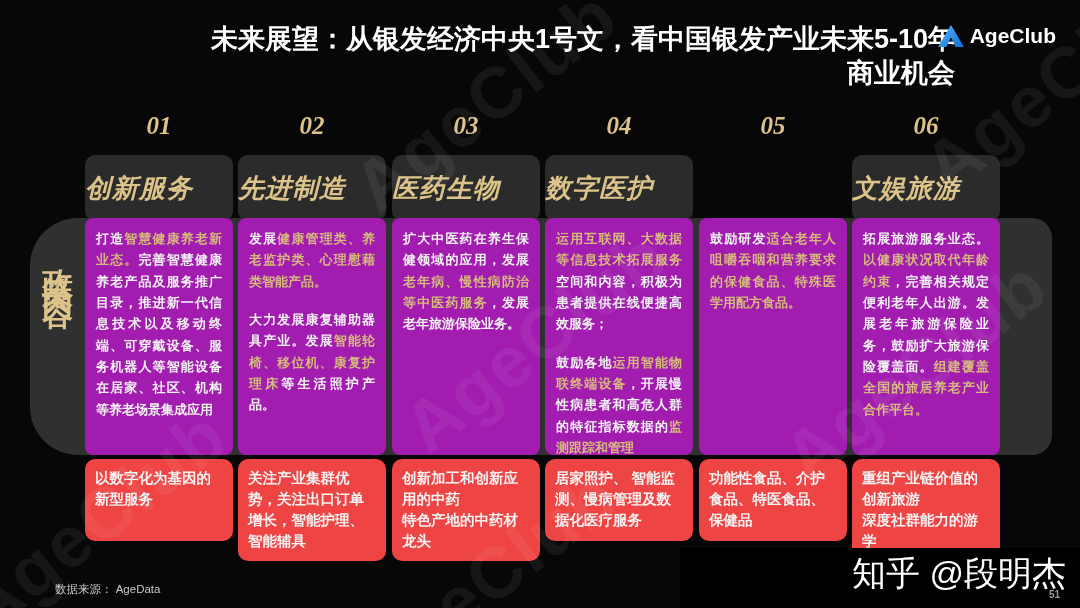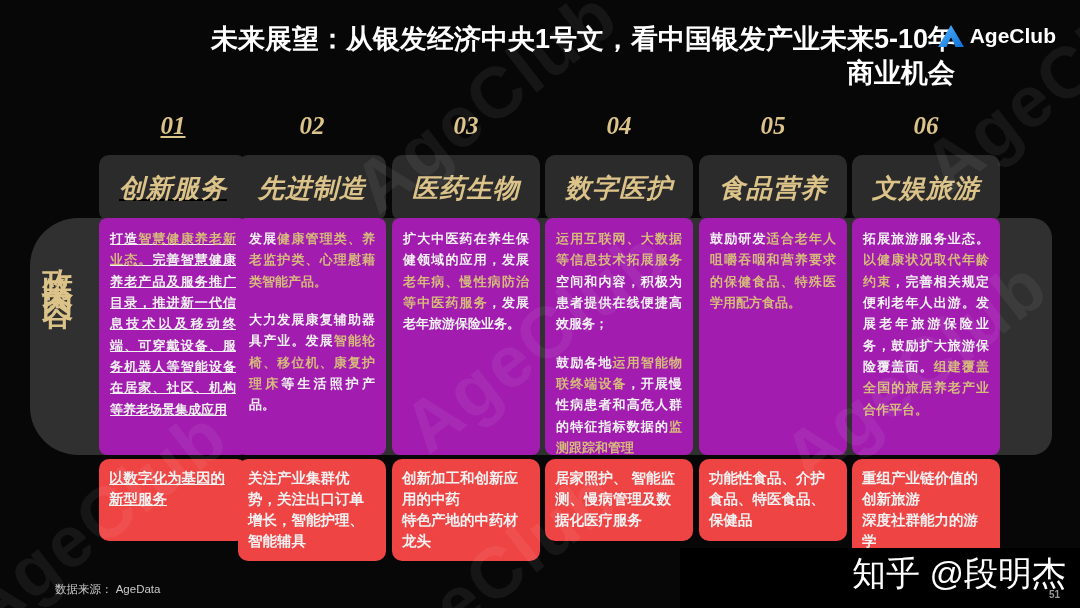--- a/index.html
+++ b/index.html
@@ -30,21 +30,21 @@
   .logo .brand{ color:#ffffff; font-weight:bold; font-size:21px; }
   
   .col-num{
     position:absolute; top:112px; width:148px; text-align:center; z-index:2;
     color:var(--gold); font-size:25px; font-weight:bold; font-style:italic;
     font-family:"Liberation Serif", serif;
   }
   .col-header{
     position:absolute; top:155px; width:148px; height:66px; z-index:2;
     background:#2b2b2b; border-radius:10px;
-    display:flex; align-items:center; justify-content:center;
+    display:flex; align-items:center; 
   }
   .col-header span{
     color:var(--gold); font-size:26px; font-weight:bold; font-style:italic;
     letter-spacing:1px;
   }
   .panel{
     position:absolute; left:30px; top:218px; width:1022px; height:237px;
     background:#303030; border-radius:48px 20px 20px 48px; z-index:1;
   }
   .side-label{
@@ -63,21 +63,21 @@
   .col-body .para:last-child{ margin-bottom:0; }
   .gold{ color:var(--gold-body); }
   .col-bottom{
     position:absolute; top:459px; width:148px; min-height:82px; z-index:2;
     background:#ef4444; border-radius:10px; box-sizing:border-box;
     padding:9px 10px;
     color:var(--white); font-size:14.5px; font-weight:bold; line-height:1.45;
   }
   .col-bottom .para{ margin:0; }
   
-  .cx0{ left:99px;text-decoration:underline; } .cx1{ left:238px; } .cx2{ left:392px; }
+  .cx0{ left:85px; } .cx1{ left:238px; } .cx2{ left:392px; }
   .cx3{ left:545px; } .cx4{ left:699px; } .cx5{ left:852px; }
   
   .source{
     position:absolute; left:55px; top:582px; z-index:3;
     color:#c9c9c9; font-size:11.5px;
   }
   .zhihu-band{
     position:absolute; right:0; top:548px; width:400px; height:60px;
     background:#000000; z-index:7;
   }
@@ -166,23 +166,20 @@
     </div>
   <div class="col-body cx3">
       <div class="para"><span class="gold">运用互联网、大数据等信息技术拓展服务</span><span>空间和内容，积极为患者提供在线便捷高效服务；</span></div>
       <div class="para"><span>鼓励各地</span><span class="gold">运用智能物联终端设备</span><span>，开展慢性病患者和高危人群的特征指标数据的</span><span class="gold">监测跟踪和管理</span></div>
     </div>
   <div class="col-bottom cx3">
       <div class="para"><span>居家照护、 智能监测、慢病管理及数据化医疗服务</span></div>
     </div>
 
   <div class="col-num cx4">05</div>
-  <div class="col-header cx4">
-      <span>食品营养</span>
-    </div>
   <div class="col-body cx4">
       <div class="para"><span>鼓励研发</span><span class="gold">适合老年人咀嚼吞咽和营养要求的保健食品、特殊医学用配方食品。</span></div>
     </div>
   <div class="col-bottom cx4">
       <div class="para"><span>功能性食品、介护食品、特医食品、保健品</span></div>
     </div>
 
   <div class="col-num cx5">06</div>
   <div class="col-header cx5">
       <span>文娱旅游</span>

